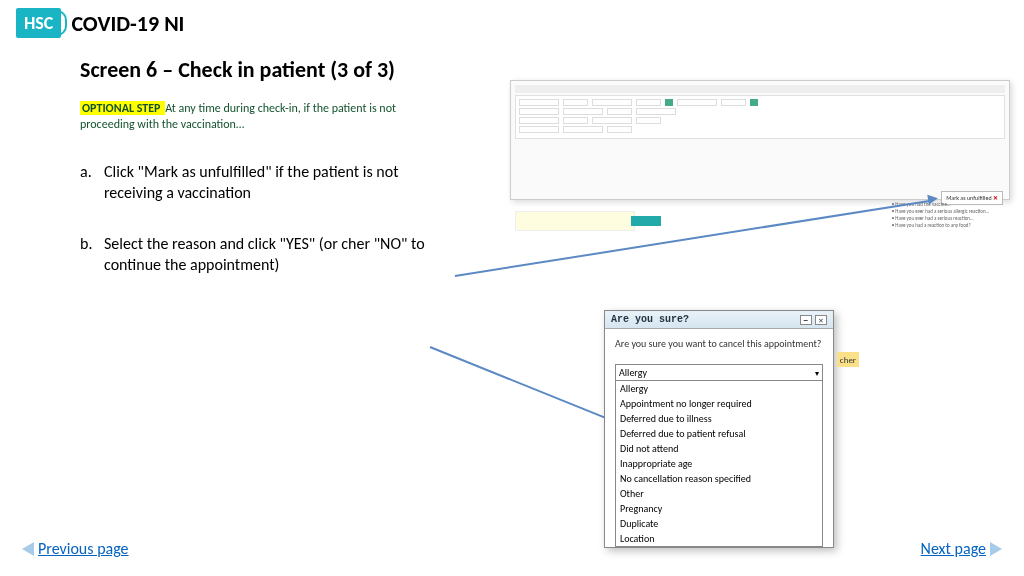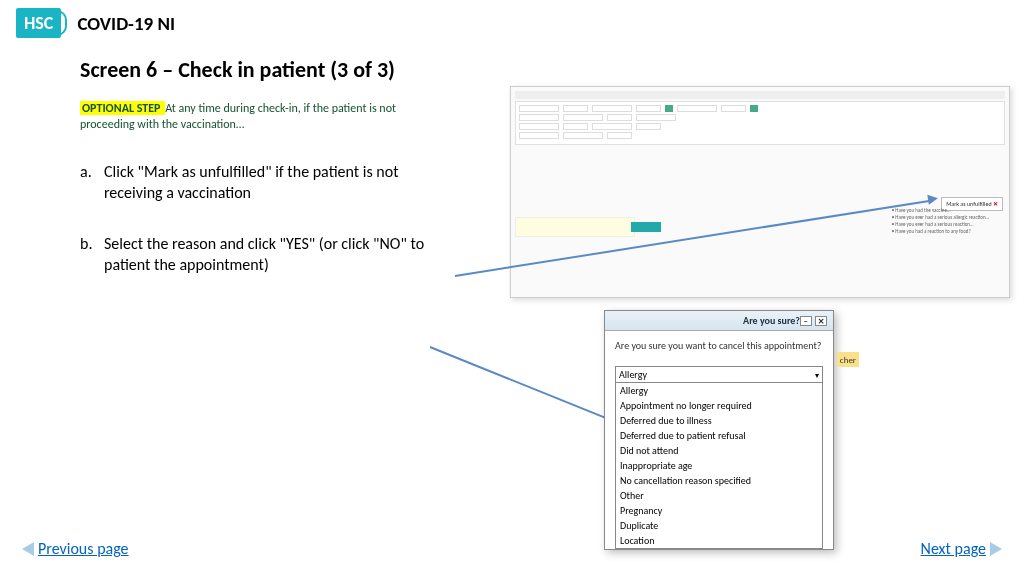--- a/index.html
+++ b/index.html
@@ -8,21 +8,21 @@
     height: 576px;
     font-family: Calibri, Arial, sans-serif;
     background: #fff;
     position: relative;
     overflow: hidden;
   }
   .header {
     display: flex;
     align-items: center;
     padding: 8px 16px;
-    gap: 16px;
+    gap: 10px;
   }
   .logo {
     background: #1ab5c4;
     color: #fff;
     font-weight: bold;
     font-size: 18px;
     padding: 4px 8px;
     border-radius: 2px;
     position: relative;
     display: flex;
@@ -34,21 +34,21 @@
     right: -6px;
     top: 2px;
     bottom: 2px;
     width: 10px;
     border: 2px solid #1ab5c4;
     border-left: none;
     border-radius: 0 10px 10px 0;
   }
   .header-title {
     font-weight: bold;
-    font-size: 19px;
+    font-size: 22px;
     color: #000;
   }
   .content {
     padding: 10px 80px 0 80px;
     position: relative;
   }
   .page-title {
     font-weight: bold;
     font-size: 22px;
     margin-bottom: 18px;
@@ -85,25 +85,24 @@
   .screenshot {
     position: absolute;
     border: 1px solid #ccc;
     background: #fafafa;
     box-shadow: 2px 2px 6px rgba(0,0,0,0.15);
   }
   .screenshot-top {
     top: 80px;
     right: 14px;
     width: 500px;
-    height: 212px;
+    height: 120px;
     font-size: 5px;
     color: #888;
     padding: 4px;
-    margin-top: 6px;
   }
   .mini-toolbar { height: 8px; background:#eee; margin-bottom:2px; }
   .mini-row { display:flex; gap:4px; margin-bottom:2px; flex-wrap:wrap; }
   .mini-field { background:#fff; border:1px solid #ddd; height:7px; width:40px; }
   .mini-field.sm { width:25px; }
   .mini-section { border:1px solid #e0e0e0; padding:3px; margin-bottom:3px; background:#fff; }
   .mini-green { background:#4a8; width:8px; height:7px; display:inline-block; }
   .mark-btn {
     position:absolute;
     right:6px;
@@ -128,22 +127,23 @@
     box-shadow: 3px 3px 8px rgba(0,0,0,0.25);
     font-size: 10px;
   }
   .dialog-title {
     background: linear-gradient(#eaf2f8, #d5e5f0);
     border-bottom: 1px solid #aaa;
     padding: 3px 6px;
     font-weight: bold;
     color: #234;
     display:flex;
-    justify-content:flex-end;
+    justify-content:space-between;
     align-items:center;
+    font-family:Liberation Mono, monospace;
   }
   .dialog-title .controls { display:flex; gap:3px; }
   .dialog-title .ctl { border:1px solid #888; width:12px; height:10px; font-size:8px; text-align:center; line-height:9px; background:#fff;}
   .dialog-body {
     padding: 8px 10px 14px 10px;
     color: #333;
   }
   .dialog-select-wrap {
     padding: 0 10px 0 10px;
   }
@@ -234,21 +234,21 @@
     <span class="highlight"> OPTIONAL STEP </span><span> At any time during check-in, if the patient is not proceeding with the vaccination…</span>
   </p>
 
   <ol class="step-list">
     <li>
       <span class="marker">a.</span>
       <span>Click "Mark as unfulfilled" if the patient is not receiving a vaccination</span>
     </li>
     <li>
       <span class="marker">b.</span>
-      <span>Select the reason and click "YES" (or click "NO" to patient the appointment)</span>
+      <span>Select the reason and click "YES" (or cher "NO" to continue the appointment)</span>
     </li>
   </ol>
 </div>
 
 <div class="screenshot screenshot-top">
   <div class="mini-toolbar"></div>
   <div class="mini-section">
     <div class="mini-row">
       <div class="mini-field"></div>
         <div class="mini-field sm"></div>

